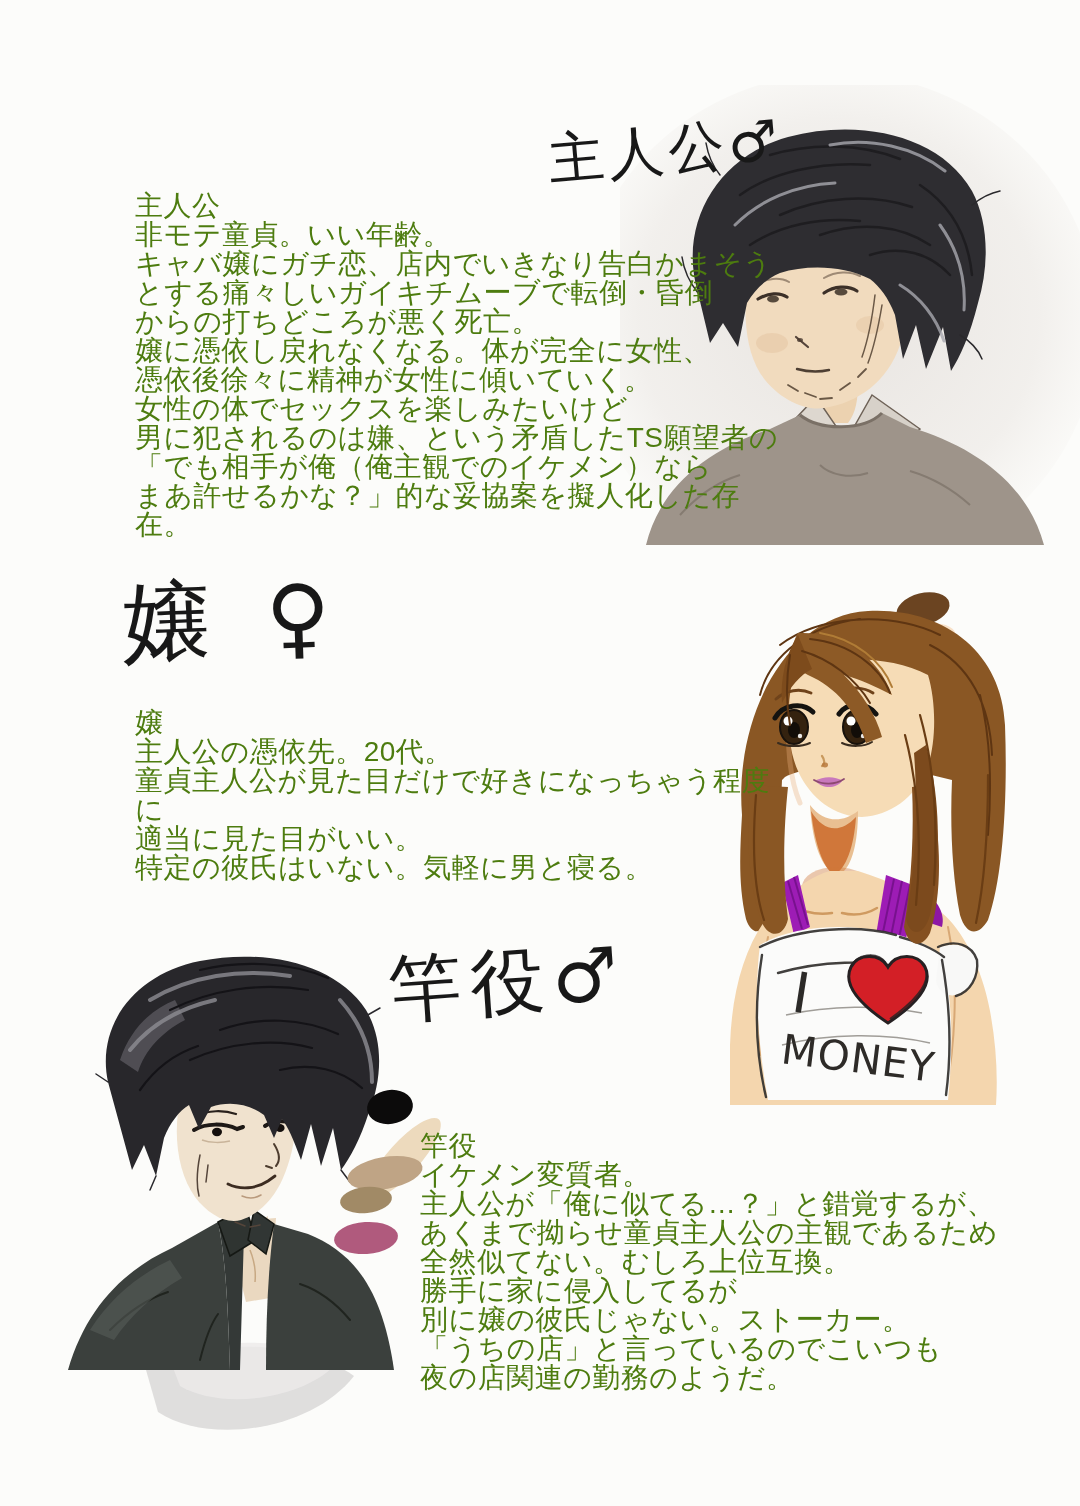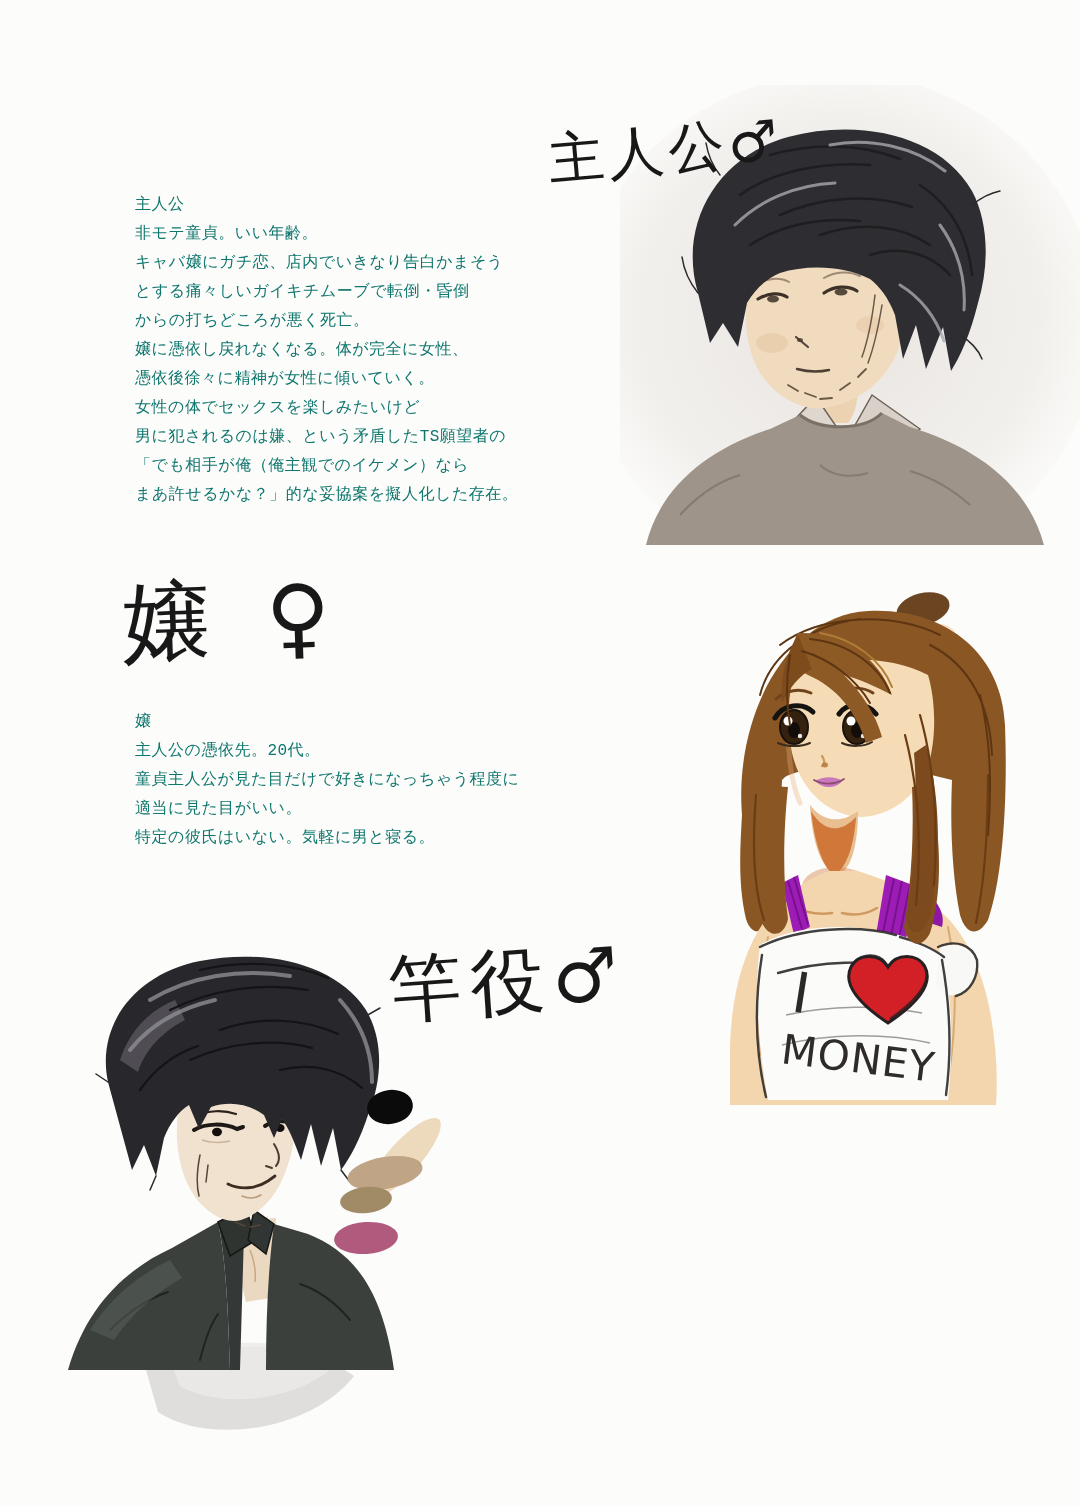--- a/index.html
+++ b/index.html
@@ -14,22 +14,22 @@
   #svg-saoyaku{left:50px;top:930px;}
   #svg-sao-palette{left:320px;top:1080px;}
   .heading{
     position:absolute;color:#181818;white-space:nowrap;
     font-family:"DejaVu Sans",sans-serif;font-weight:500;line-height:1;
   }
   #h-protagonist{left:548px;top:122px;font-size:56px;transform:rotate(-5deg);letter-spacing:4px;}
   #h-jou{left:122px;top:576px;font-size:88px;transform:rotate(-2deg);letter-spacing:14px;}
   #h-sao{left:388px;top:944px;font-size:74px;transform:rotate(-4deg);letter-spacing:8px;}
   .body-text{
-    position:absolute;font-size:16px;line-height:29px;color:#0f766e;
-    white-space:pre-line;letter-spacing:0.5px;font-family:Liberation Mono, monospace;
+    position:absolute;font-size:28px;line-height:29px;color:#4d7c0f;
+    white-space:pre-line;letter-spacing:0.5px;
   }
   #t-protagonist{left:135px;top:191px;width:650px;}
   #t-jou{left:135px;top:708px;width:650px;}
   #t-sao{left:420px;top:1131px;width:580px;}
 </style>
 </head>
 <body>
 
 <div class="page">
 
@@ -292,14 +292,23 @@
 まあ許せるかな？」的な妥協案を擬人化した存在。</div>
 
   <div class="heading" id="h-jou">嬢 ♀</div>
   <div class="body-text" id="t-jou">嬢
 主人公の憑依先。20代。
 童貞主人公が見た目だけで好きになっちゃう程度に
 適当に見た目がいい。
 特定の彼氏はいない。気軽に男と寝る。</div>
 
   <div class="heading" id="h-sao">竿役♂</div>
+  <div class="body-text" id="t-sao">竿役
+イケメン変質者。
+主人公が「俺に似てる…？」と錯覚するが、
+あくまで拗らせ童貞主人公の主観であるため
+全然似てない。むしろ上位互換。
+勝手に家に侵入してるが
+別に嬢の彼氏じゃない。ストーカー。
+「うちの店」と言っているのでこいつも
+夜の店関連の勤務のようだ。</div>
 
 </div>
 
 </body></html>

